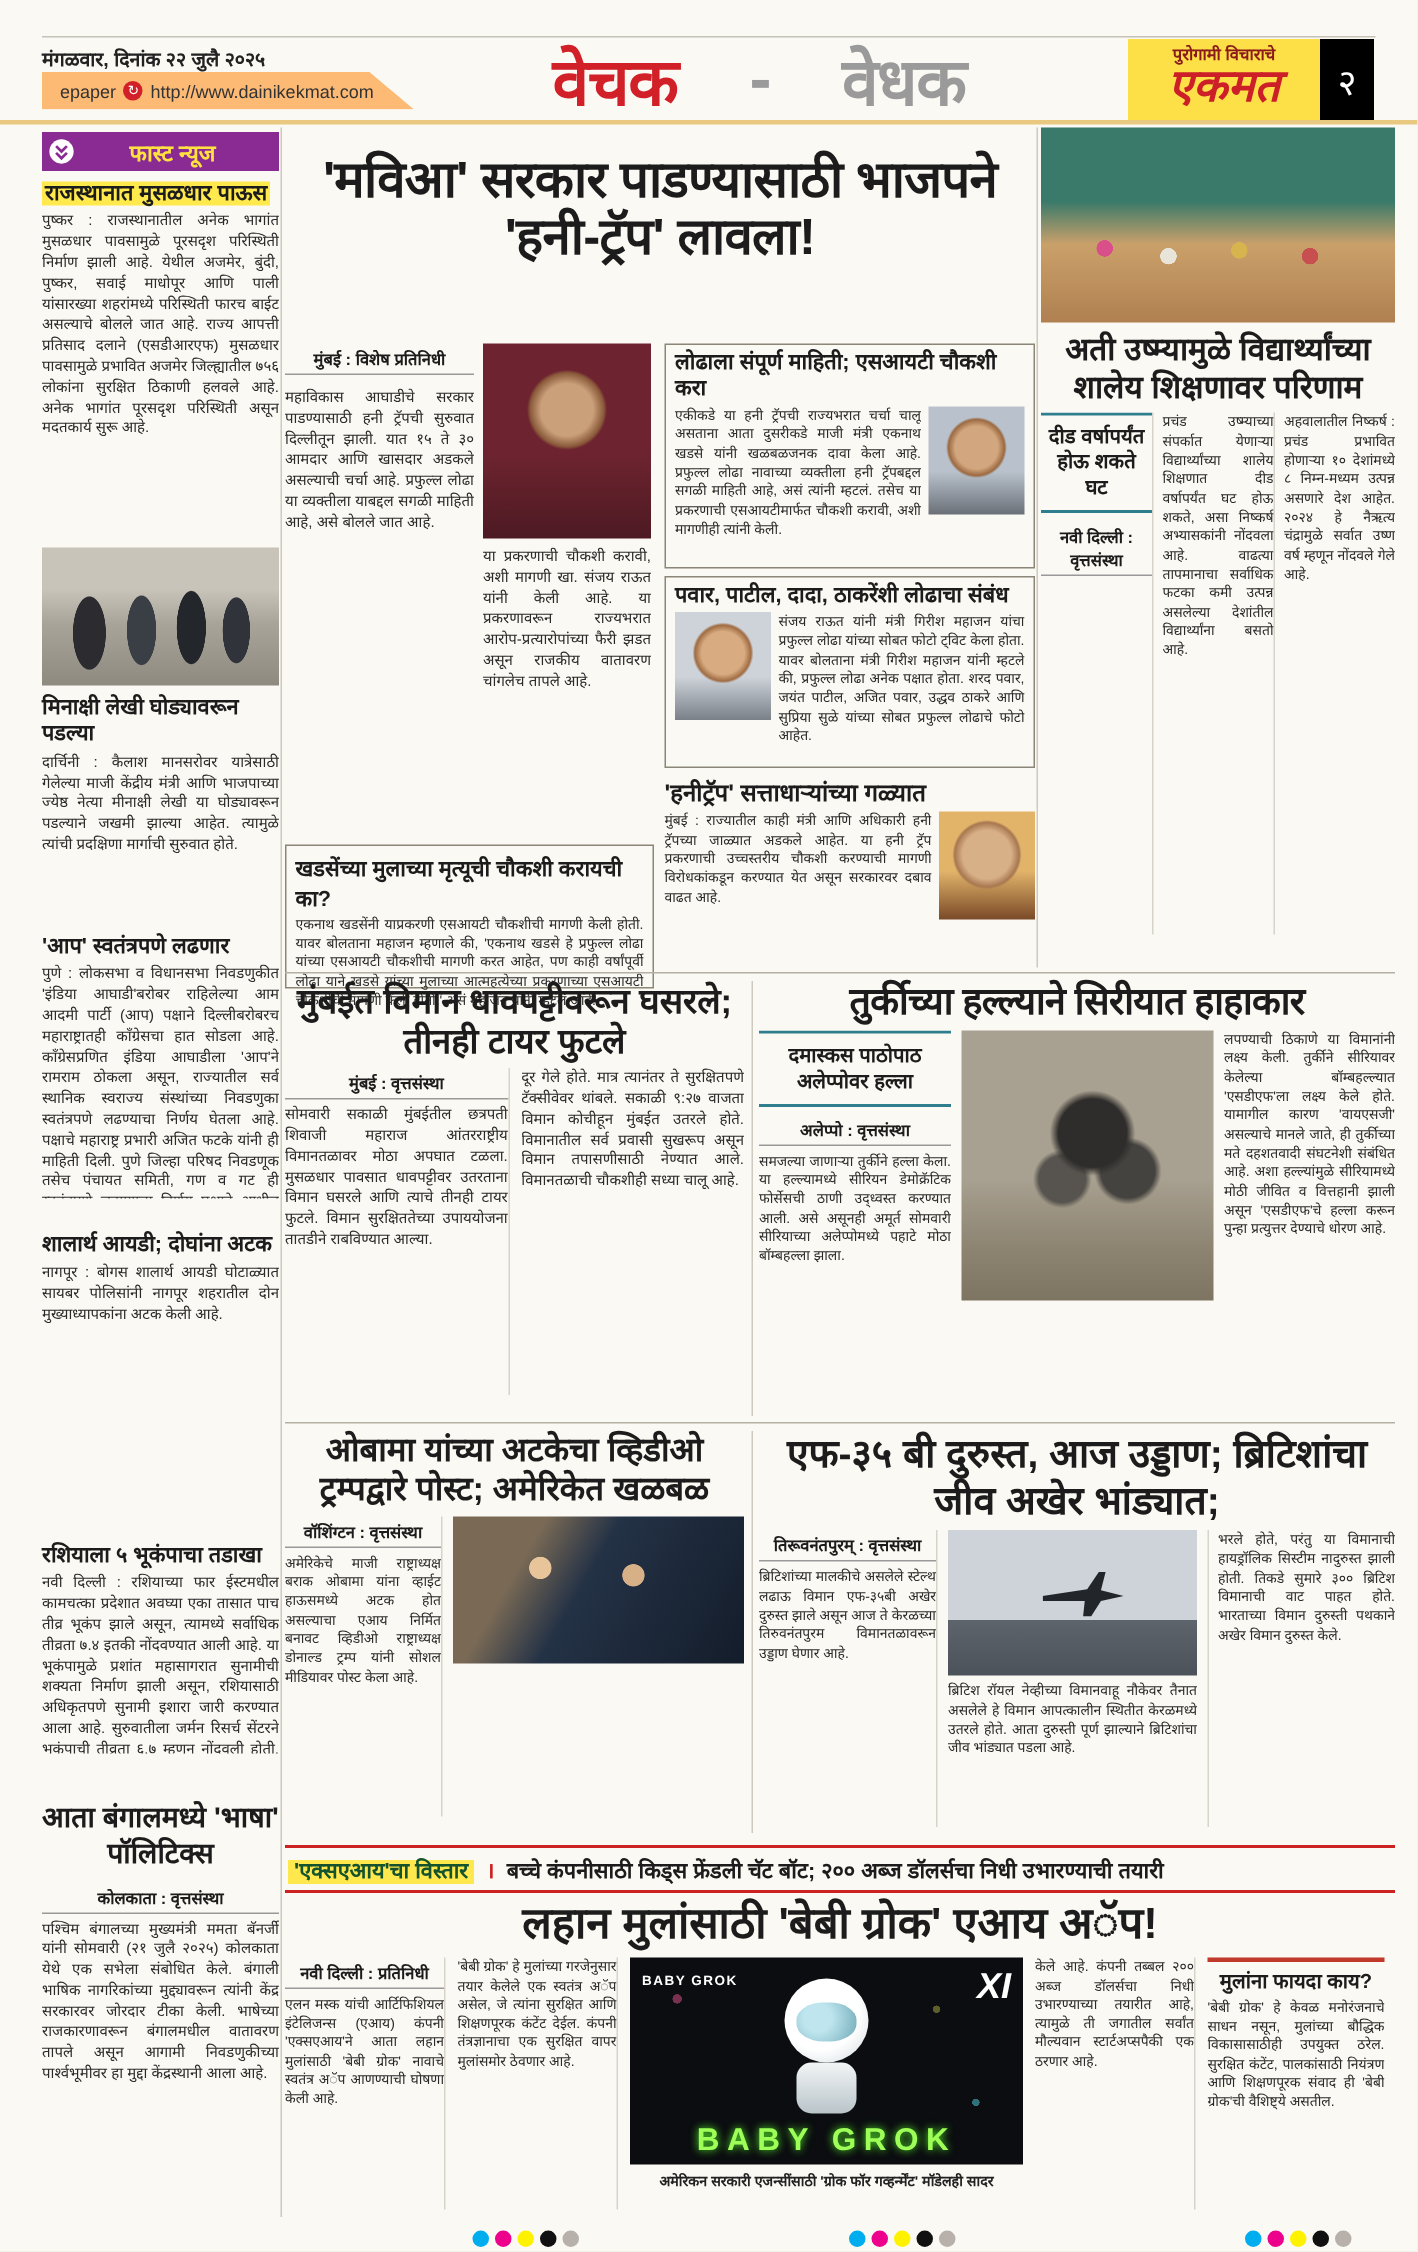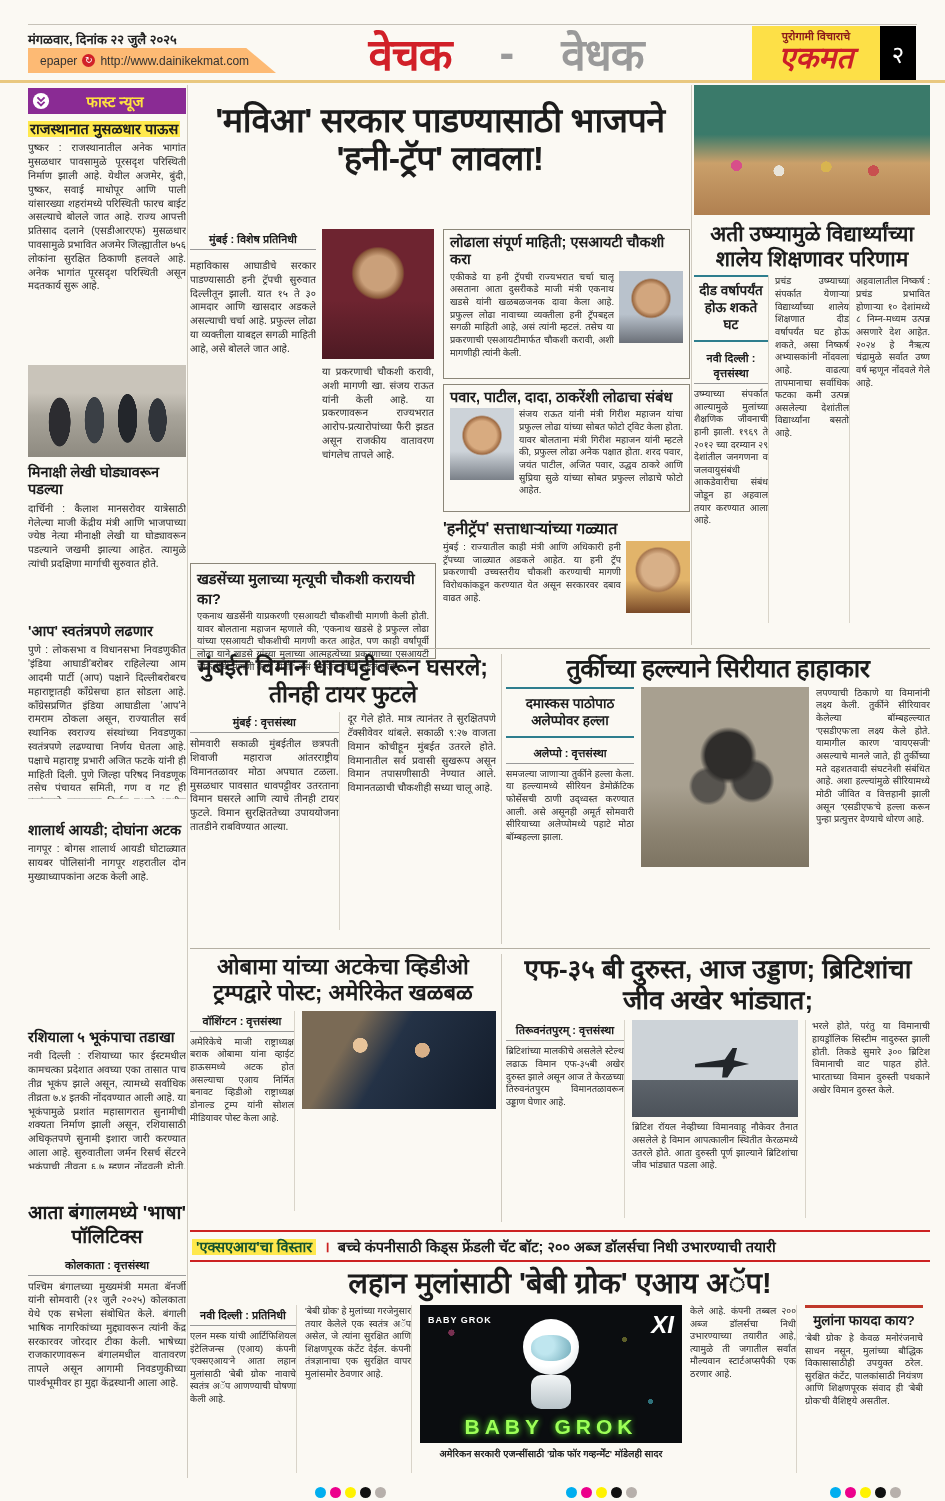--- a/index.html
+++ b/index.html
@@ -249,21 +249,20 @@
     </div>
   </div>
 
   <div class="abs" id="heat">
     <div class="ph" id="heat-photo"></div>
     <h2>अती उष्म्यामुळे विद्यार्थ्यांच्या शालेय शिक्षणावर परिणाम</h2>
     <div id="heat-cols">
       <div class="c col-rule">
         <div id="subhead-box">दीड वर्षापर्यंत होऊ शकते घट</div>
         <div class="byline">नवी दिल्ली : वृत्तसंस्था</div>
-        <div class="small-txt just">उष्म्याच्या संपर्कात आल्यामुळे मुलांच्या शैक्षणिक जीवनाची हानी झाली. १९६९ ते २०१२ च्या दरम्यान २९ देशांतील जनगणना व जलवायुसंबंधी आकडेवारीचा संबंध जोडून हा अहवाल तयार करण्यात आला आहे.</div>
       </div>
       <div class="c col-rule small-txt just">प्रचंड उष्म्याच्या संपर्कात येणाऱ्या विद्यार्थ्यांच्या शालेय शिक्षणात दीड वर्षापर्यंत घट होऊ शकते, असा निष्कर्ष अभ्यासकांनी नोंदवला आहे. वाढत्या तापमानाचा सर्वाधिक फटका कमी उत्पन्न असलेल्या देशांतील विद्यार्थ्यांना बसतो आहे.</div>
       <div class="c small-txt just">अहवालातील निष्कर्ष : प्रचंड प्रभावित होणाऱ्या १० देशांमध्ये ८ निम्न-मध्यम उत्पन्न असणारे देश आहेत. २०२४ हे नैऋत्य चंद्रामुळे सर्वात उष्ण वर्ष म्हणून नोंदवले गेले आहे.</div>
     </div>
   </div>
 
   <div class="abs" id="rule-mid"></div>
 
   <div class="abs" id="plane">
     <h2>मुंबईत विमान धावपट्टीवरून घसरले; तीनही टायर फुटले</h2>

